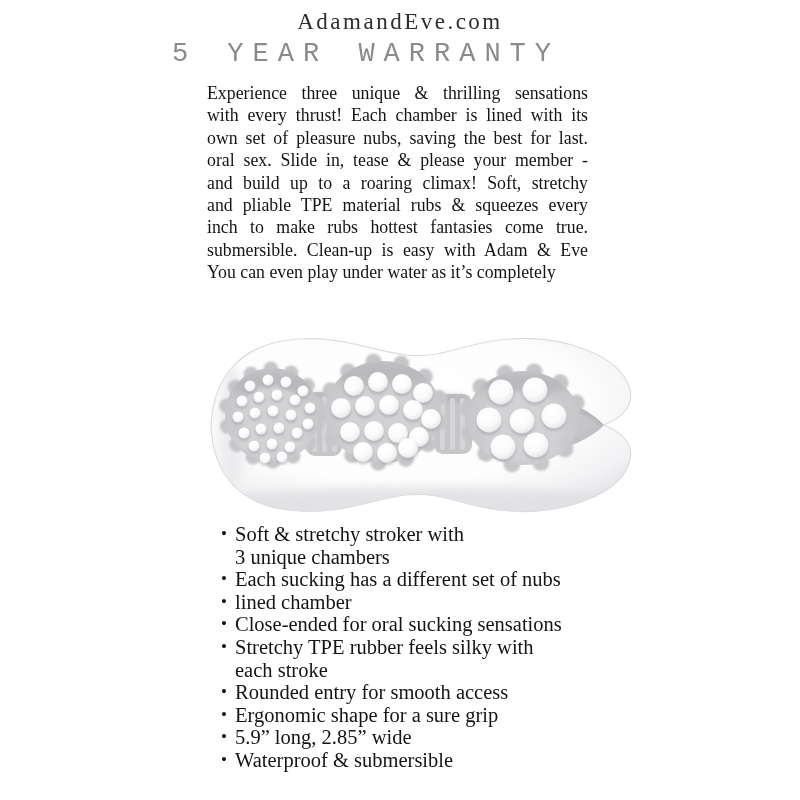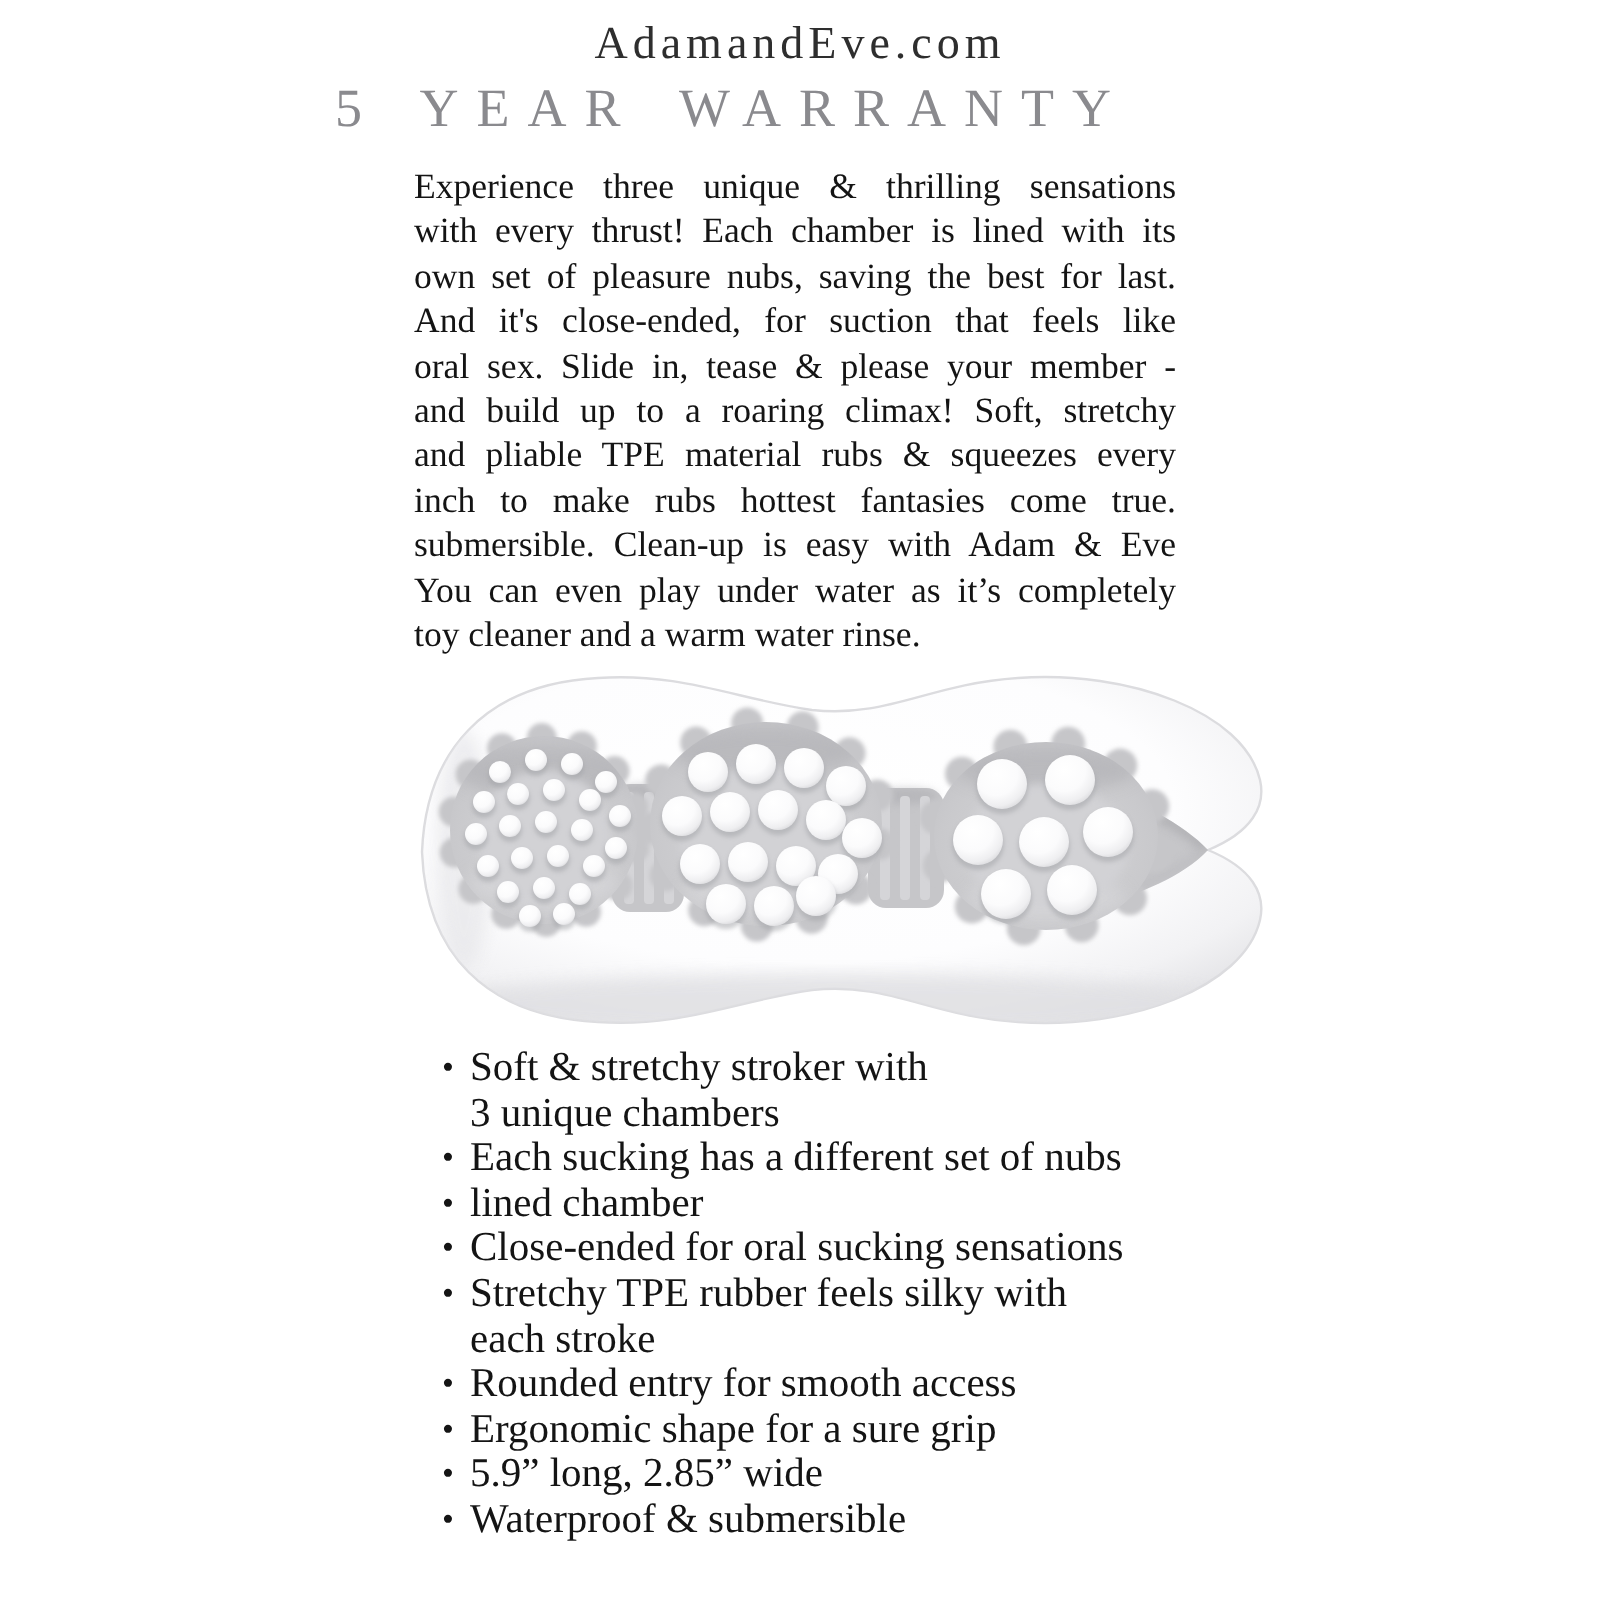--- a/index.html
+++ b/index.html
@@ -4,21 +4,21 @@
 <style>
   html,body{margin:0;padding:0;background:#ffffff;}
   .page{position:relative;width:800px;height:800px;background:#ffffff;overflow:hidden;
         font-family:"Liberation Serif", serif;color:#141414;}
 
   .site{position:absolute;top:9px;left:0;width:800px;text-align:center;
         font-family:Liberation Serif, serif;font-size:23px;line-height:25px;
         letter-spacing:2.5px;color:#2e2e2e;font-weight:400;}
 
   .warranty{position:absolute;top:40px;left:0;width:732px;text-align:center;
-        font-family:Liberation Serif, serif;font-size:27px;line-height:28px;
+        font-family:Liberation Mono, monospace;font-size:27px;line-height:28px;
         letter-spacing:9px;word-spacing:5px;color:#8a8a8e;}
 
   .desc{position:absolute;left:207px;top:82px;width:381px;
         font-size:17.8px;line-height:22.4px;}
   .pline{text-align:justify;text-align-last:justify;}
   .pline:last-child{text-align-last:left;}
 
   .figure{position:absolute;left:202px;top:330px;width:440px;height:190px;}
 
   .features{position:absolute;left:221px;top:523px;width:382px;margin:0;padding:0;
@@ -34,28 +34,26 @@
 <div class="page">
 
   <div class="site">AdamandEve.com</div>
 
   <div class="warranty">5 YEAR WARRANTY</div>
 
   <div class="desc" id="desc">
       <div class="pline">Experience three unique &amp; thrilling sensations</div>
       <div class="pline">with every thrust! Each chamber is lined with its</div>
       <div class="pline">own set of pleasure nubs, saving the best for last.</div>
-      <div class="pline">And it's close-ended, for suction that feels like</div>
       <div class="pline">oral sex. Slide in, tease &amp; please your member -</div>
       <div class="pline">and build up to a roaring climax! Soft, stretchy</div>
       <div class="pline">and pliable TPE material rubs &amp; squeezes every</div>
       <div class="pline">inch to make rubs hottest fantasies come true.</div>
       <div class="pline">submersible. Clean-up is easy with Adam &amp; Eve</div>
       <div class="pline">You can even play under water as it’s completely</div>
-      <div class="pline">toy cleaner and a warm water rinse.</div>
     </div>
 
   <div class="figure">
     <svg width="440" height="190" viewBox="0 0 440 190">
       <defs>
         <radialGradient id="gShell" cx="45%" cy="38%" r="72%">
           <stop offset="0%" stop-color="#ffffff"></stop>
           <stop offset="62%" stop-color="#fdfdfe"></stop>
           <stop offset="85%" stop-color="#f2f2f4"></stop>
           <stop offset="100%" stop-color="#e3e3e6"></stop>

